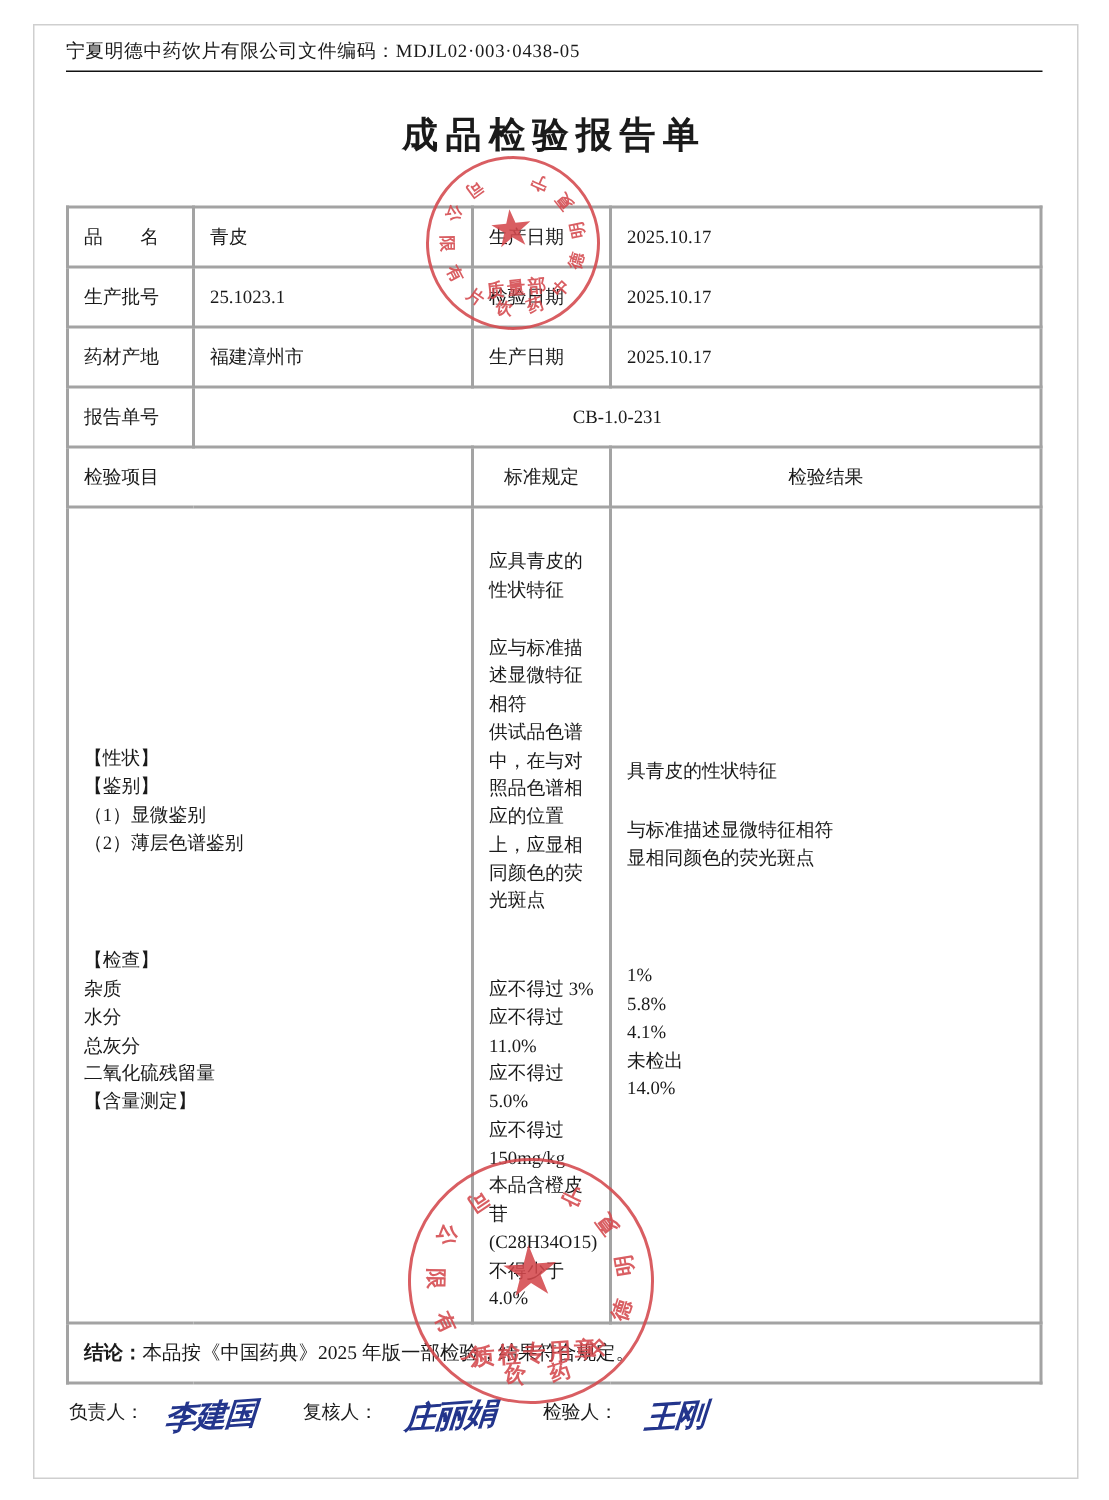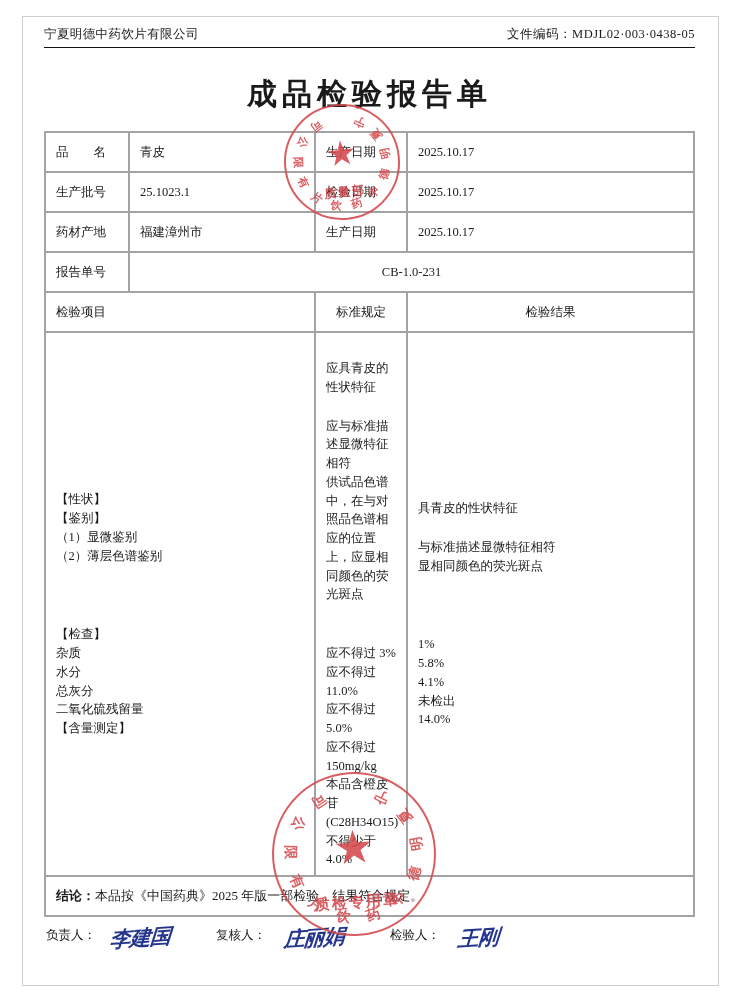--- a/index.html
+++ b/index.html
@@ -19,37 +19,36 @@
     position: relative;
     width: 739px;
     height: 1000px;
     box-sizing: border-box;
     padding: 26px 44px 0 44px;
   }
 
   
   .doc-header {
     display: flex;
-    justify-content: space-between;
     align-items: flex-end;
     font-size: 12.5px;
     letter-spacing: 0.4px;
     padding-bottom: 4px;
     border-bottom: 1.5px solid #111;
     margin-bottom: 0;
   }
   .doc-header .company { white-space: nowrap; }
   .doc-header .docno { white-space: nowrap; letter-spacing: 0.5px; }
 
   .doc-title {
     text-align: center;
-    font-size: 30px;
+    font-size: 24px;
     font-weight: bold;
     letter-spacing: 5px;
-    margin: 26px 0 16px 0;
+    margin: 26px 0 31px 0;
     font-family: Liberation Mono, monospace;
   }
 
   
   table.main {
     width: 100%;
     border-collapse: collapse;
     table-layout: fixed;
     font-size: 12.5px;
   }
@@ -100,21 +99,21 @@
   .sign-row {
     display: flex;
     align-items: flex-start;
     font-size: 12.5px;
     padding: 8px 2px 0 2px;
     height: 52px;
   }
   .sign-block {
     display: flex;
     align-items: flex-start;
-    margin-right: 46px;
+    margin-right: 32px;
     white-space: nowrap;
   }
   .sign-block .sig-label { padding-top: 2px; }
   .sign-ink {
     font-family: "DejaVu Serif", serif;
     color: #23358c;
     font-size: 21px;
     font-style: italic;
     font-weight: bold;
     transform: skewX(-8deg) rotate(-4deg);

